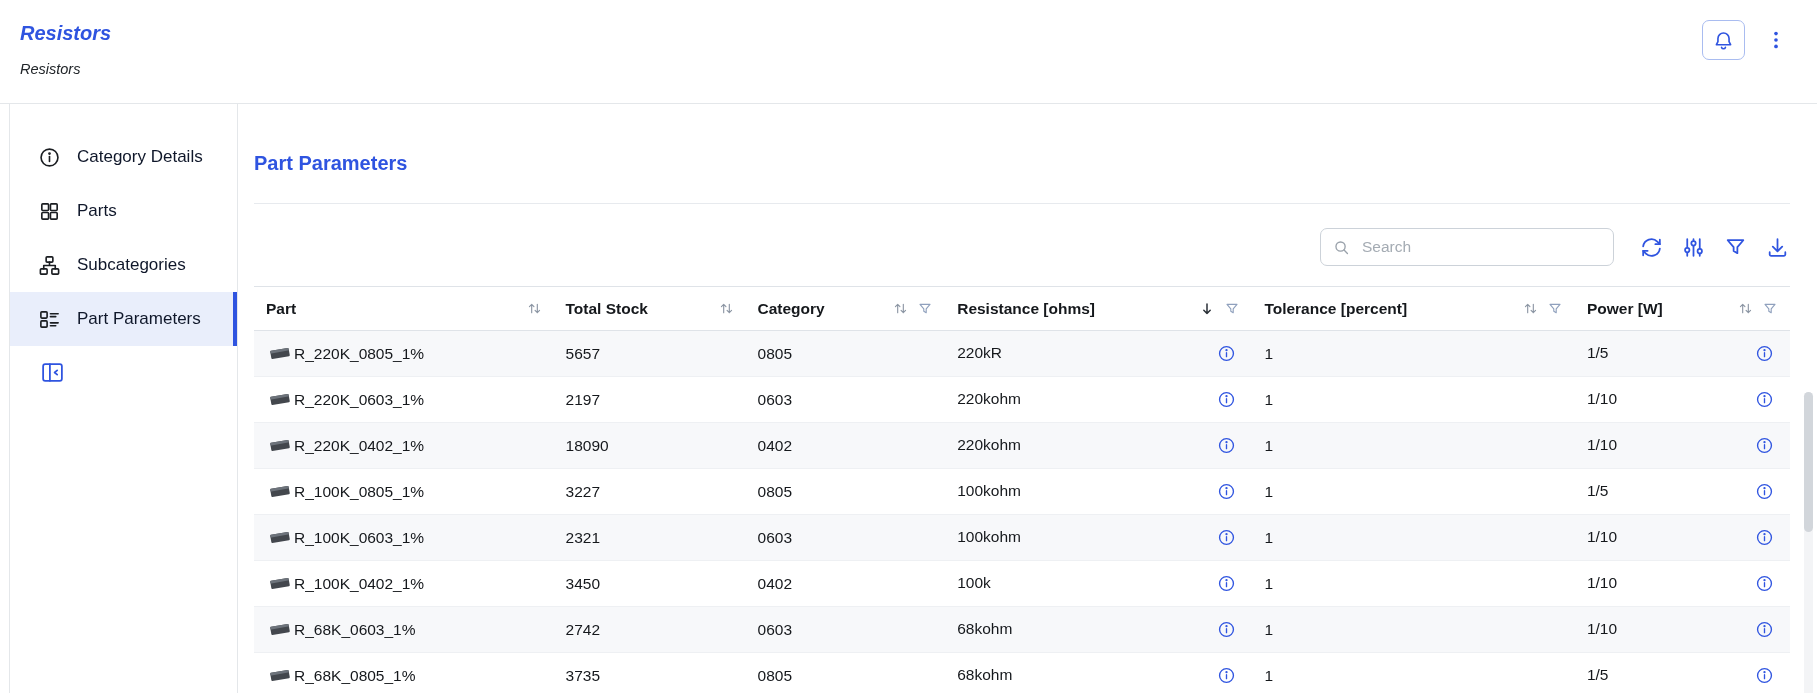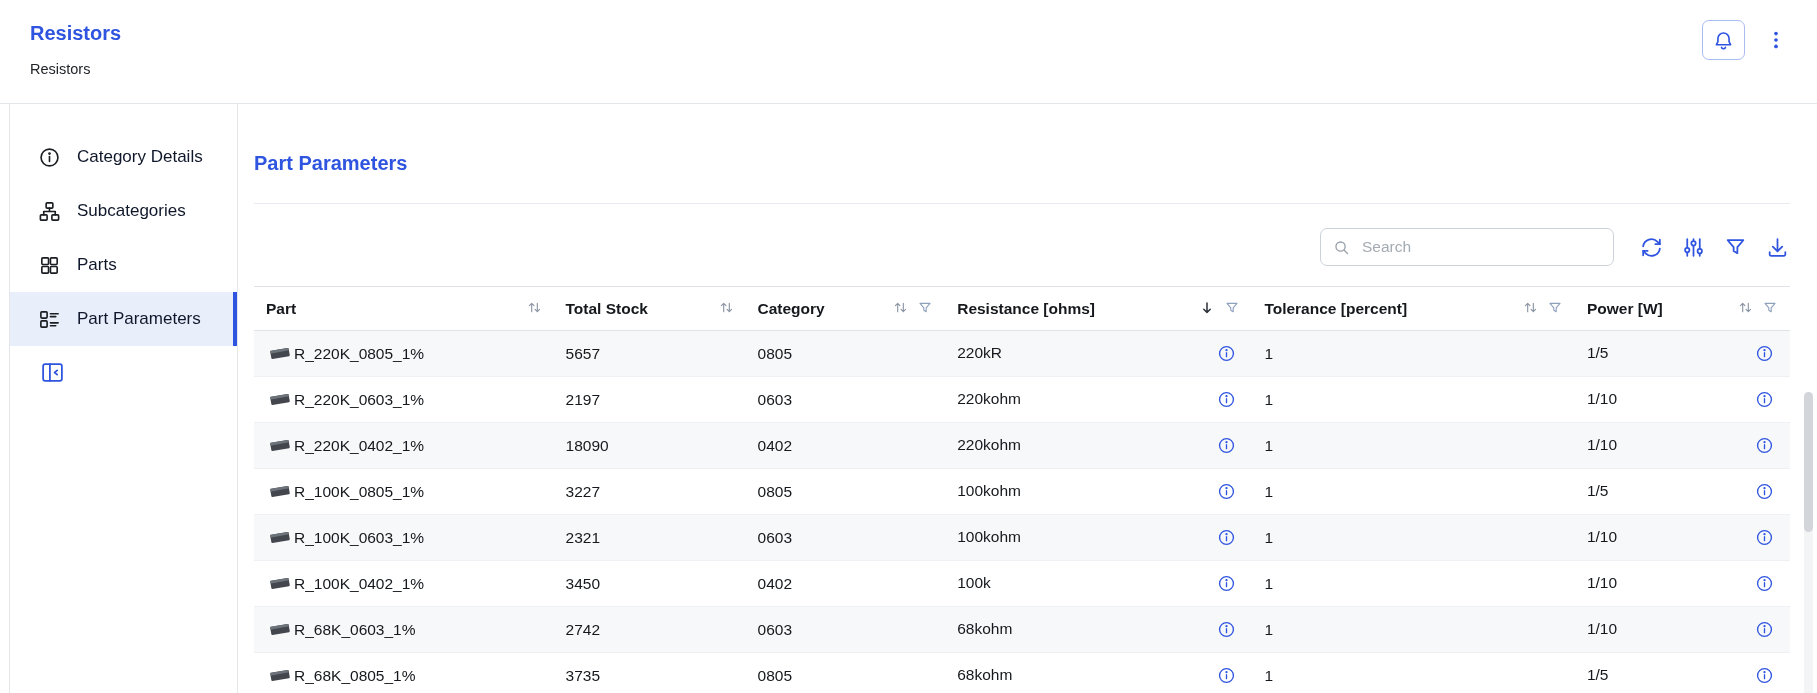--- a/index.html
+++ b/index.html
@@ -4,23 +4,23 @@
 <style>
   * { box-sizing: border-box; }
   html, body { margin: 0; padding: 0; }
   body {
     width: 1817px; height: 693px; overflow: hidden;
     background: #fff; color: var(--text);
     font-family: "Liberation Sans", sans-serif;
   }
   
   .topbar {
-    height: 104px; padding: 16px 30px 0 30px;
+    height: 104px; padding: 16px 30px 0 20px;
     border-bottom: 1px solid var(--border);
-    display: flex; justify-content: space-between; align-items: flex-start;
+    display: flex; justify-content: space-between; align-items: flex-start; font-style: italic;
   }
   .page-title { margin: 6px 0 0; font-size: 20px; font-weight: 700; color: var(--accent); }
   .breadcrumb { margin-top: 16px; font-size: 14.5px; color: #212529; }
   .topbar-actions { display: flex; align-items: center; gap: 20px; margin-top: 4px; }
   .bell-btn {
     width: 43px; height: 40px; border: 1px solid #a9bcf0; border-radius: 7px;
     background: #fff; color: var(--accent); cursor: pointer;
     display: flex; align-items: center; justify-content: center;
   }
   .bell-btn svg { width: 23px; height: 23px; }
@@ -53,21 +53,21 @@
   .search-box input { border: none; outline: none; flex: 1; font-size: 15.5px; color: #333; font-family: inherit; background: transparent; }
   .search-box input::placeholder { color: #a4abb3; }
   .tool-btn { background: none; border: none; padding: 0; color: var(--accent); cursor: pointer; display: flex; }
   .tool-btn svg { width: 25px; height: 25px; }
   
   table { width: 100%; border-collapse: collapse; margin-top: 20px; font-size: 15.5px; color: #15181c; table-layout: fixed; }
   thead th {
     border-top: 1px solid var(--table-border); border-bottom: 1px solid var(--table-border);
     font-weight: 700; text-align: left; height: 44px; padding: 0 12px; background: #fff;
   }
-  .th-inner { display: flex; justify-content: space-between; align-items: flex-start; gap: 16px; }
+  .th-inner { display: flex; justify-content: space-between; align-items: center; gap: 16px; }
   .th-icons { display: flex; align-items: center; gap: 9px; flex: none; }
   .sort-icon { display: flex; color: var(--muted); }
   .sort-icon svg { width: 15px; height: 15px; }
   .sort-icon.desc { color: #2b3138; }
   .sort-icon.desc svg { width: 16px; height: 16px; }
   .filter-icon { display: flex; color: #8fa0bd; }
   .filter-icon svg { width: 16px; height: 16px; }
   tbody td { height: 46px; padding: 0 12px; border-bottom: 1px solid #eef0f3; }
   tbody tr:nth-child(odd) { background: var(--stripe); }
   .part-cell { display: flex; align-items: center; }
@@ -115,38 +115,38 @@
               <circle cx="12" cy="12" r="8.8"></circle>
               <path d="M12 11v5.2"></path>
               <circle cx="12" cy="7.9" r="0.6" fill="currentColor"></circle>
             </svg>
           </span>
           <span>Category Details</span>
         </div>
         <div class="side-item">
           <span class="side-icon">
             <svg viewBox="0 0 24 24" fill="none" stroke="currentColor" stroke-width="1.7" stroke-linecap="round" stroke-linejoin="round">
+              <rect x="4" y="4" width="7" height="7" rx="1"></rect>
+              <rect x="13" y="4" width="7" height="7" rx="1"></rect>
+              <rect x="4" y="13" width="7" height="7" rx="1"></rect>
+              <rect x="13" y="13" width="7" height="7" rx="1"></rect>
+            </svg>
+          </span>
+          <span>Parts</span>
+        </div>
+        <div class="side-item">
+          <span class="side-icon">
+            <svg viewBox="0 0 24 24" fill="none" stroke="currentColor" stroke-width="1.7" stroke-linecap="round" stroke-linejoin="round">
               <rect x="8.5" y="3" width="7" height="5.5" rx="1"></rect>
               <rect x="2.5" y="15.5" width="7" height="5.5" rx="1"></rect>
               <rect x="14.5" y="15.5" width="7" height="5.5" rx="1"></rect>
               <path d="M12 8.5V12M6 15.5V12h12v3.5"></path>
             </svg>
           </span>
           <span>Subcategories</span>
-        </div>
-        <div class="side-item">
-          <span class="side-icon">
-            <svg viewBox="0 0 24 24" fill="none" stroke="currentColor" stroke-width="1.7" stroke-linecap="round" stroke-linejoin="round">
-              <rect x="4" y="4" width="7" height="7" rx="1"></rect>
-              <rect x="13" y="4" width="7" height="7" rx="1"></rect>
-              <rect x="4" y="13" width="7" height="7" rx="1"></rect>
-              <rect x="13" y="13" width="7" height="7" rx="1"></rect>
-            </svg>
-          </span>
-          <span>Parts</span>
         </div>
         <div class="side-item active">
           <span class="side-icon">
             <svg viewBox="0 0 24 24" fill="none" stroke="currentColor" stroke-width="1.7" stroke-linecap="round" stroke-linejoin="round">
               <rect x="3" y="4" width="6.5" height="6.5" rx="1"></rect>
               <path d="M13 6h8M13 9h5.5"></path>
               <rect x="3" y="13.5" width="6.5" height="6.5" rx="1"></rect>
               <path d="M13 15.5h8M13 18.5h5.5"></path>
             </svg>
           </span>

